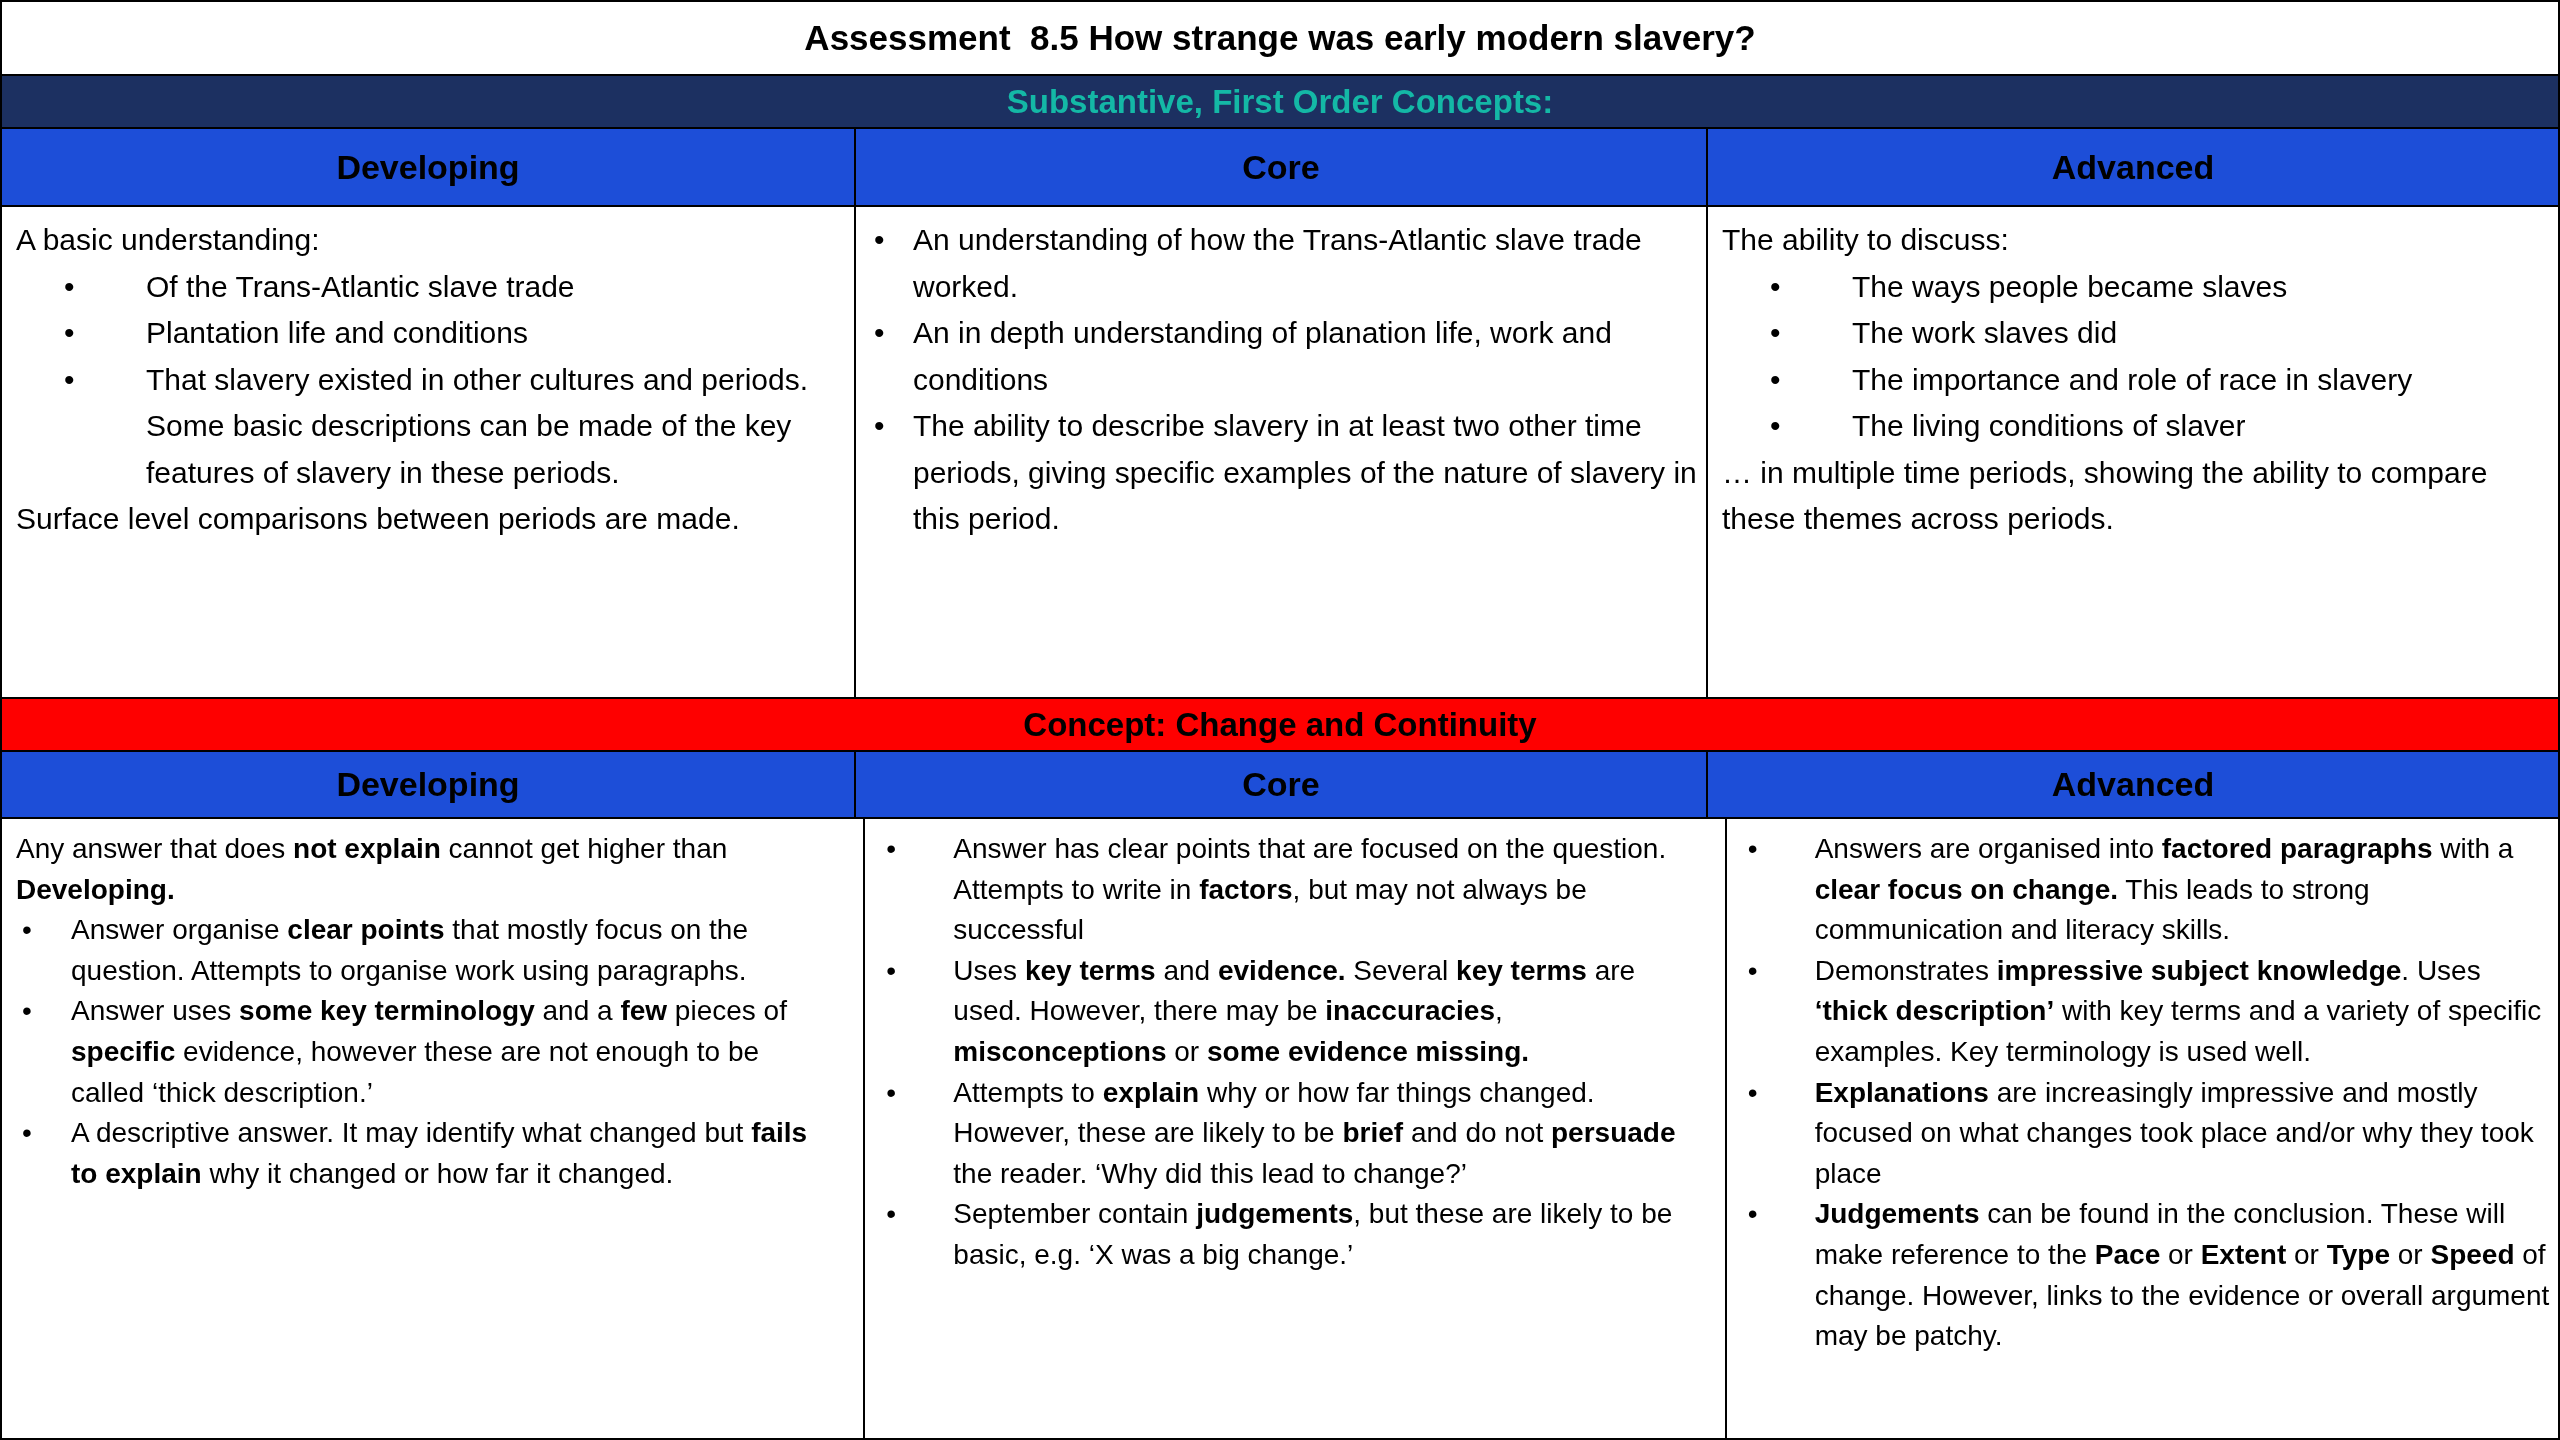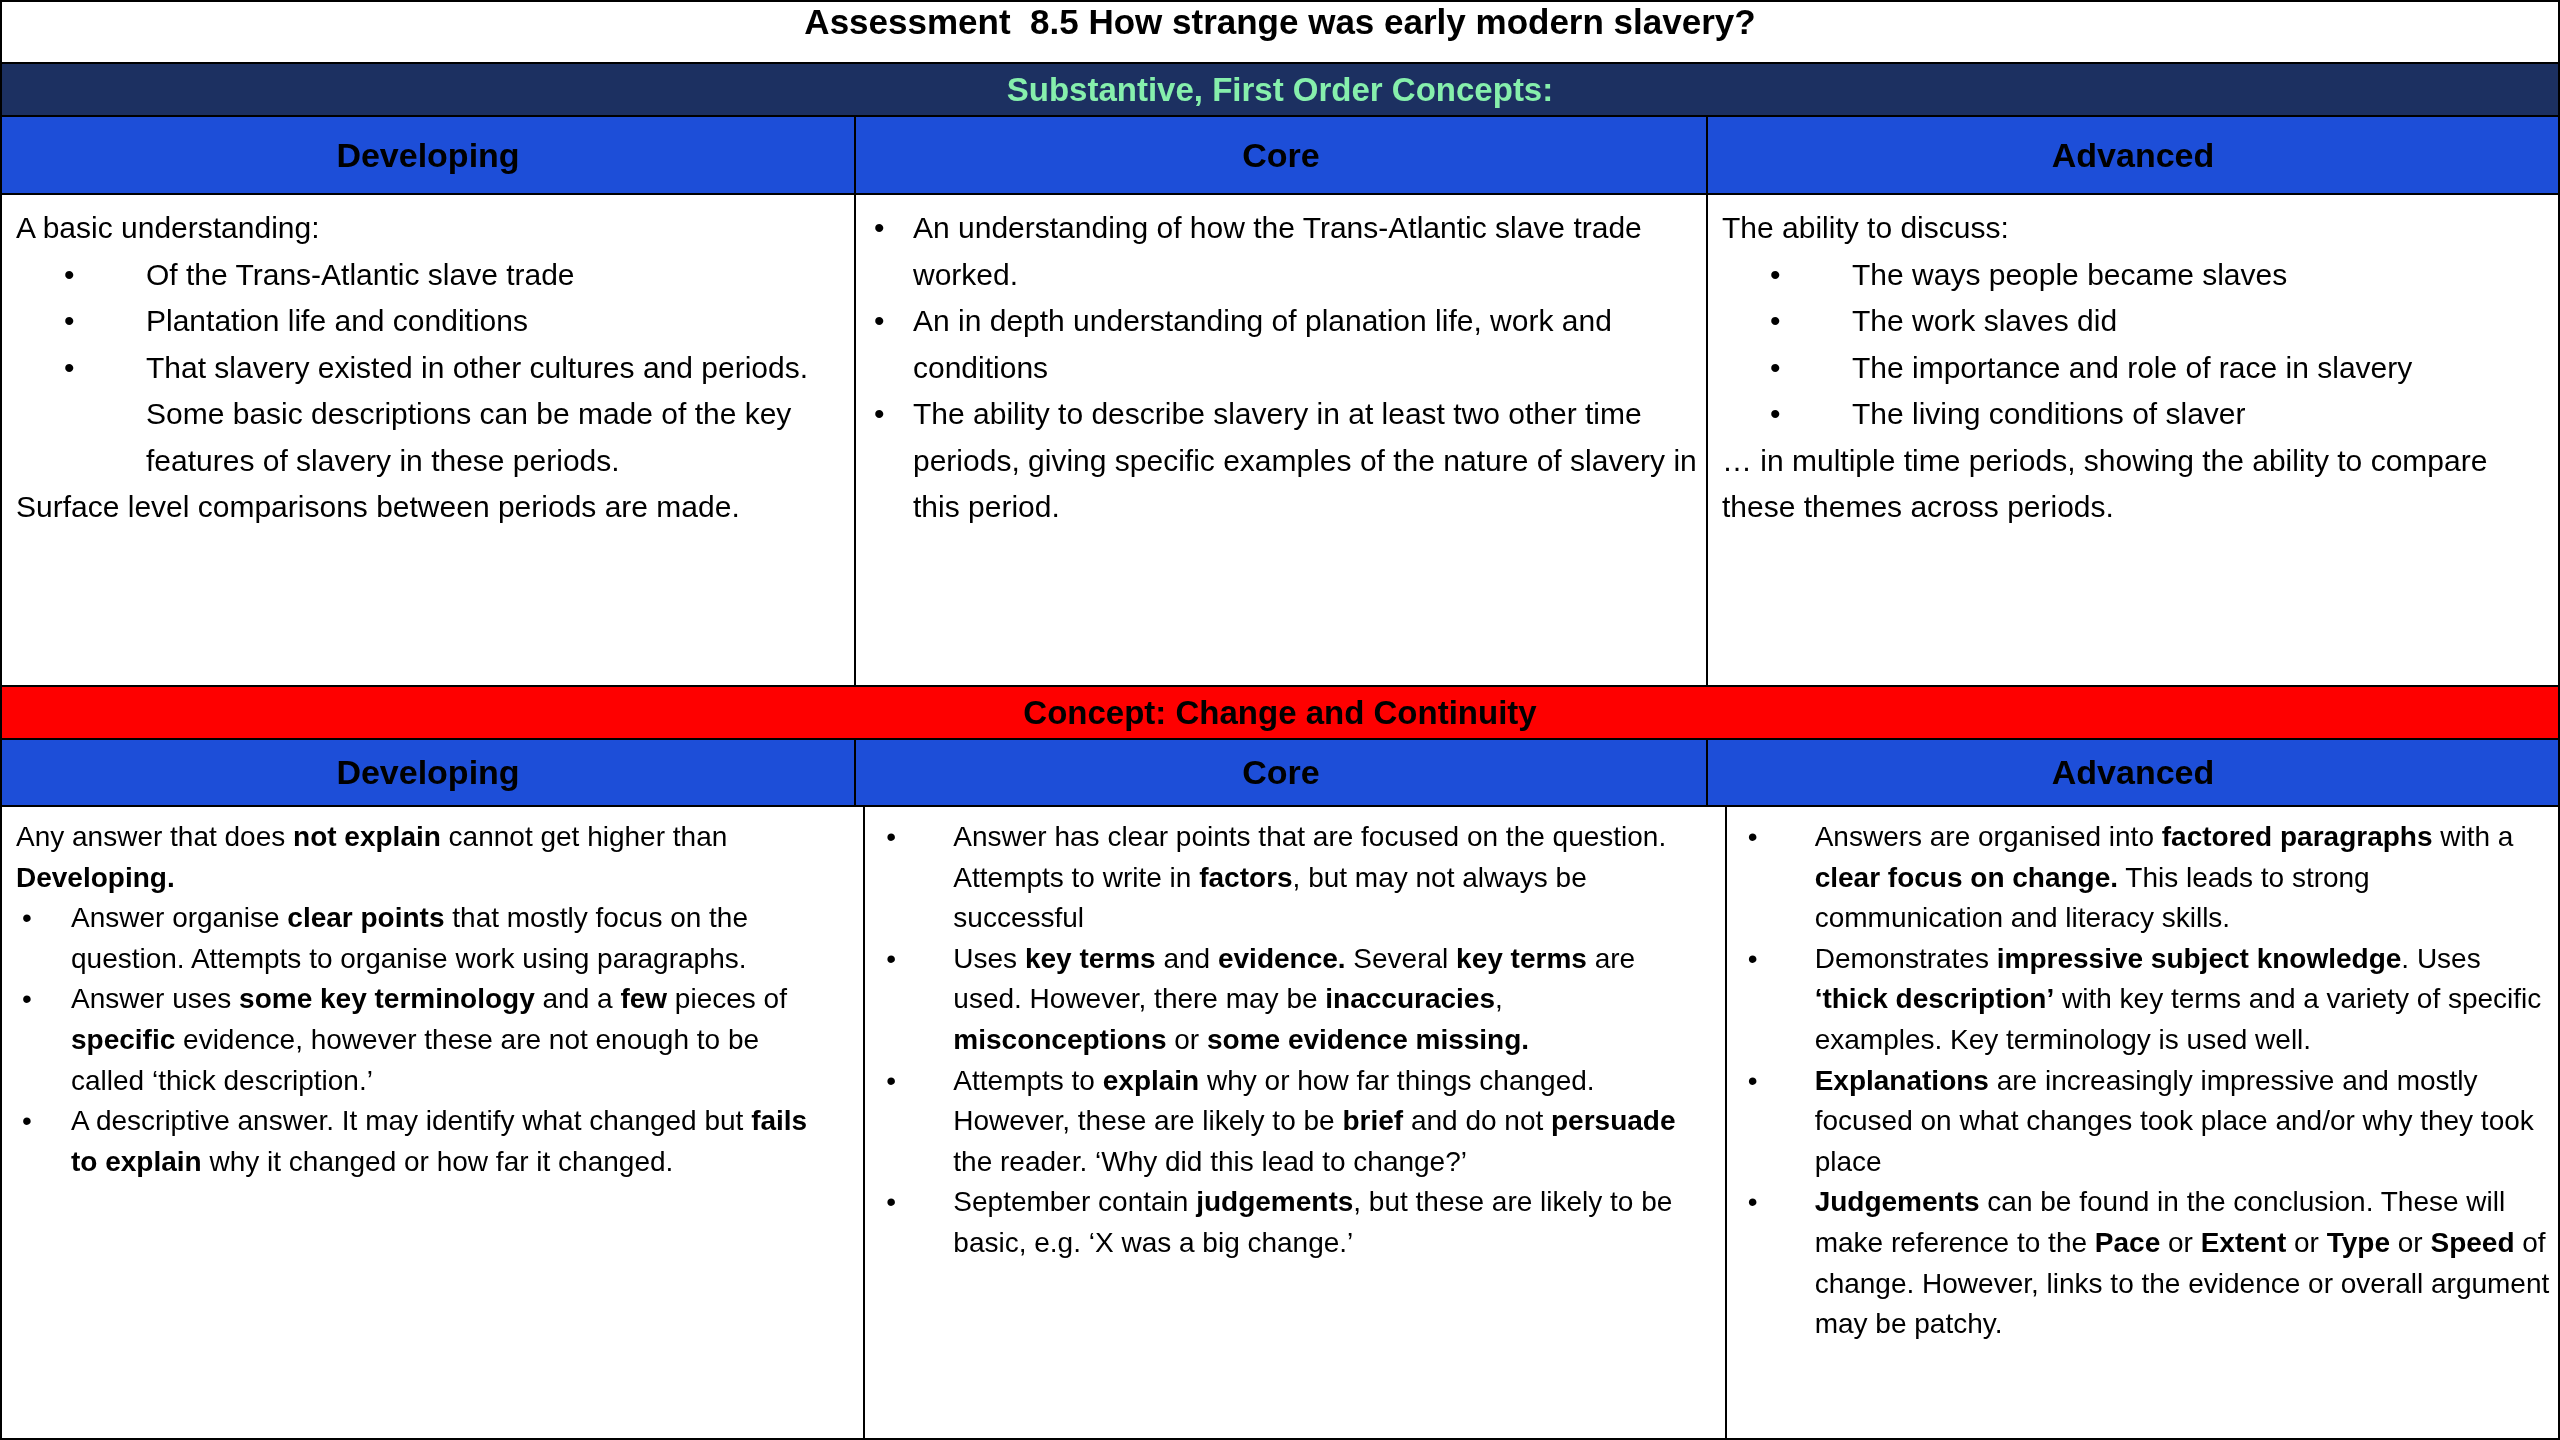--- a/index.html
+++ b/index.html
@@ -10,32 +10,32 @@
     width: 2560px; height: 1440px;
     border: 2px solid #000;
     display: flex; flex-direction: column;
     background: #fff;
   }
 
   .row { flex: 0 0 auto; }
   .row + .row { border-top: 2px solid #000; }
 
   .title-row {
-    height: 60px;
-    display: flex; align-items: flex-start; justify-content: center;
+    height: 72px;
+    display: flex; align-items: center; justify-content: center;
     background: #fff;
   }
   .title-row .t { font-size: 35px; font-weight: 700; white-space: pre-wrap; }
 
   .banner {
     height: 53px;
     display: flex; align-items: center; justify-content: center;
     font-size: 33px; font-weight: 700;
   }
-  .banner.navy { background: #1c3061; color: #86efac; }
+  .banner.navy { background: #1c3061; color: #14b8a6; }
   .banner.red  { background: #fe0000; color: #000; }
 
   .cols { display: grid; grid-template-columns: 1fr 1fr 1fr; }
   .cols > div + div { border-left: 2px solid #000; }
 
   .hdr-row { height: 78px; background: #1d4ed8; }
   .hdr-cell {
     display: flex; align-items: center; justify-content: center;
     font-size: 34px; font-weight: 700;
   }

